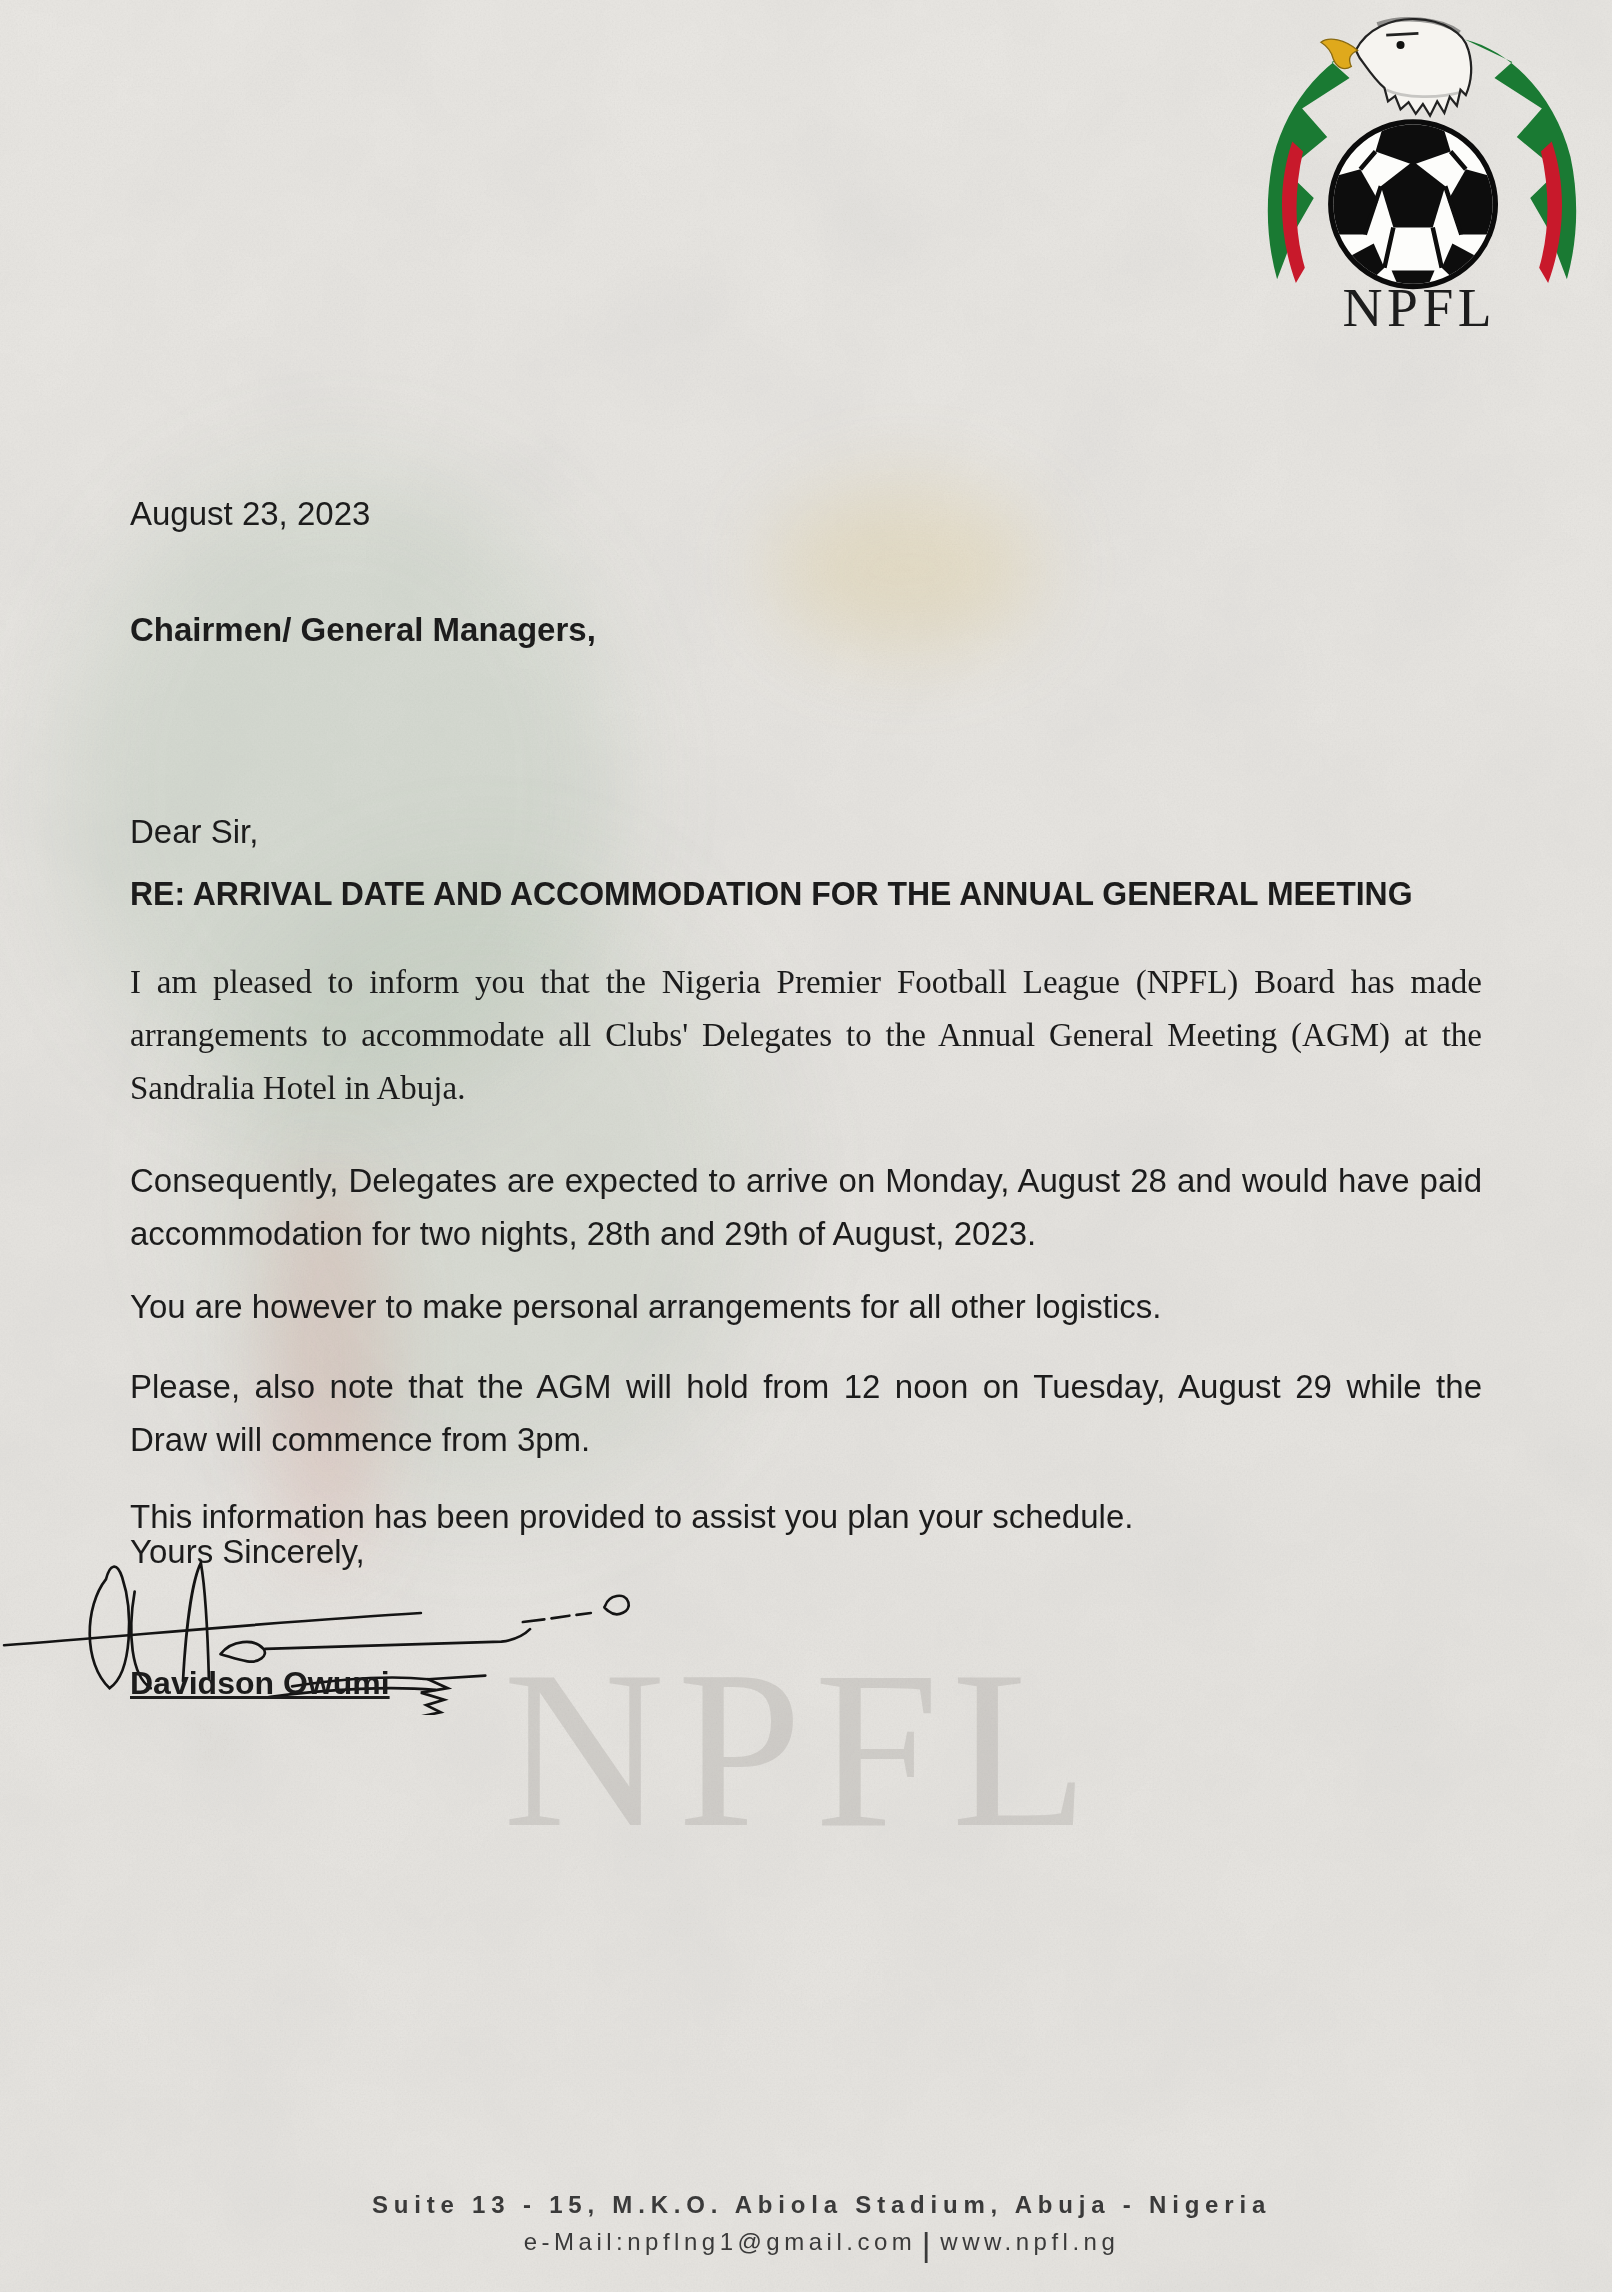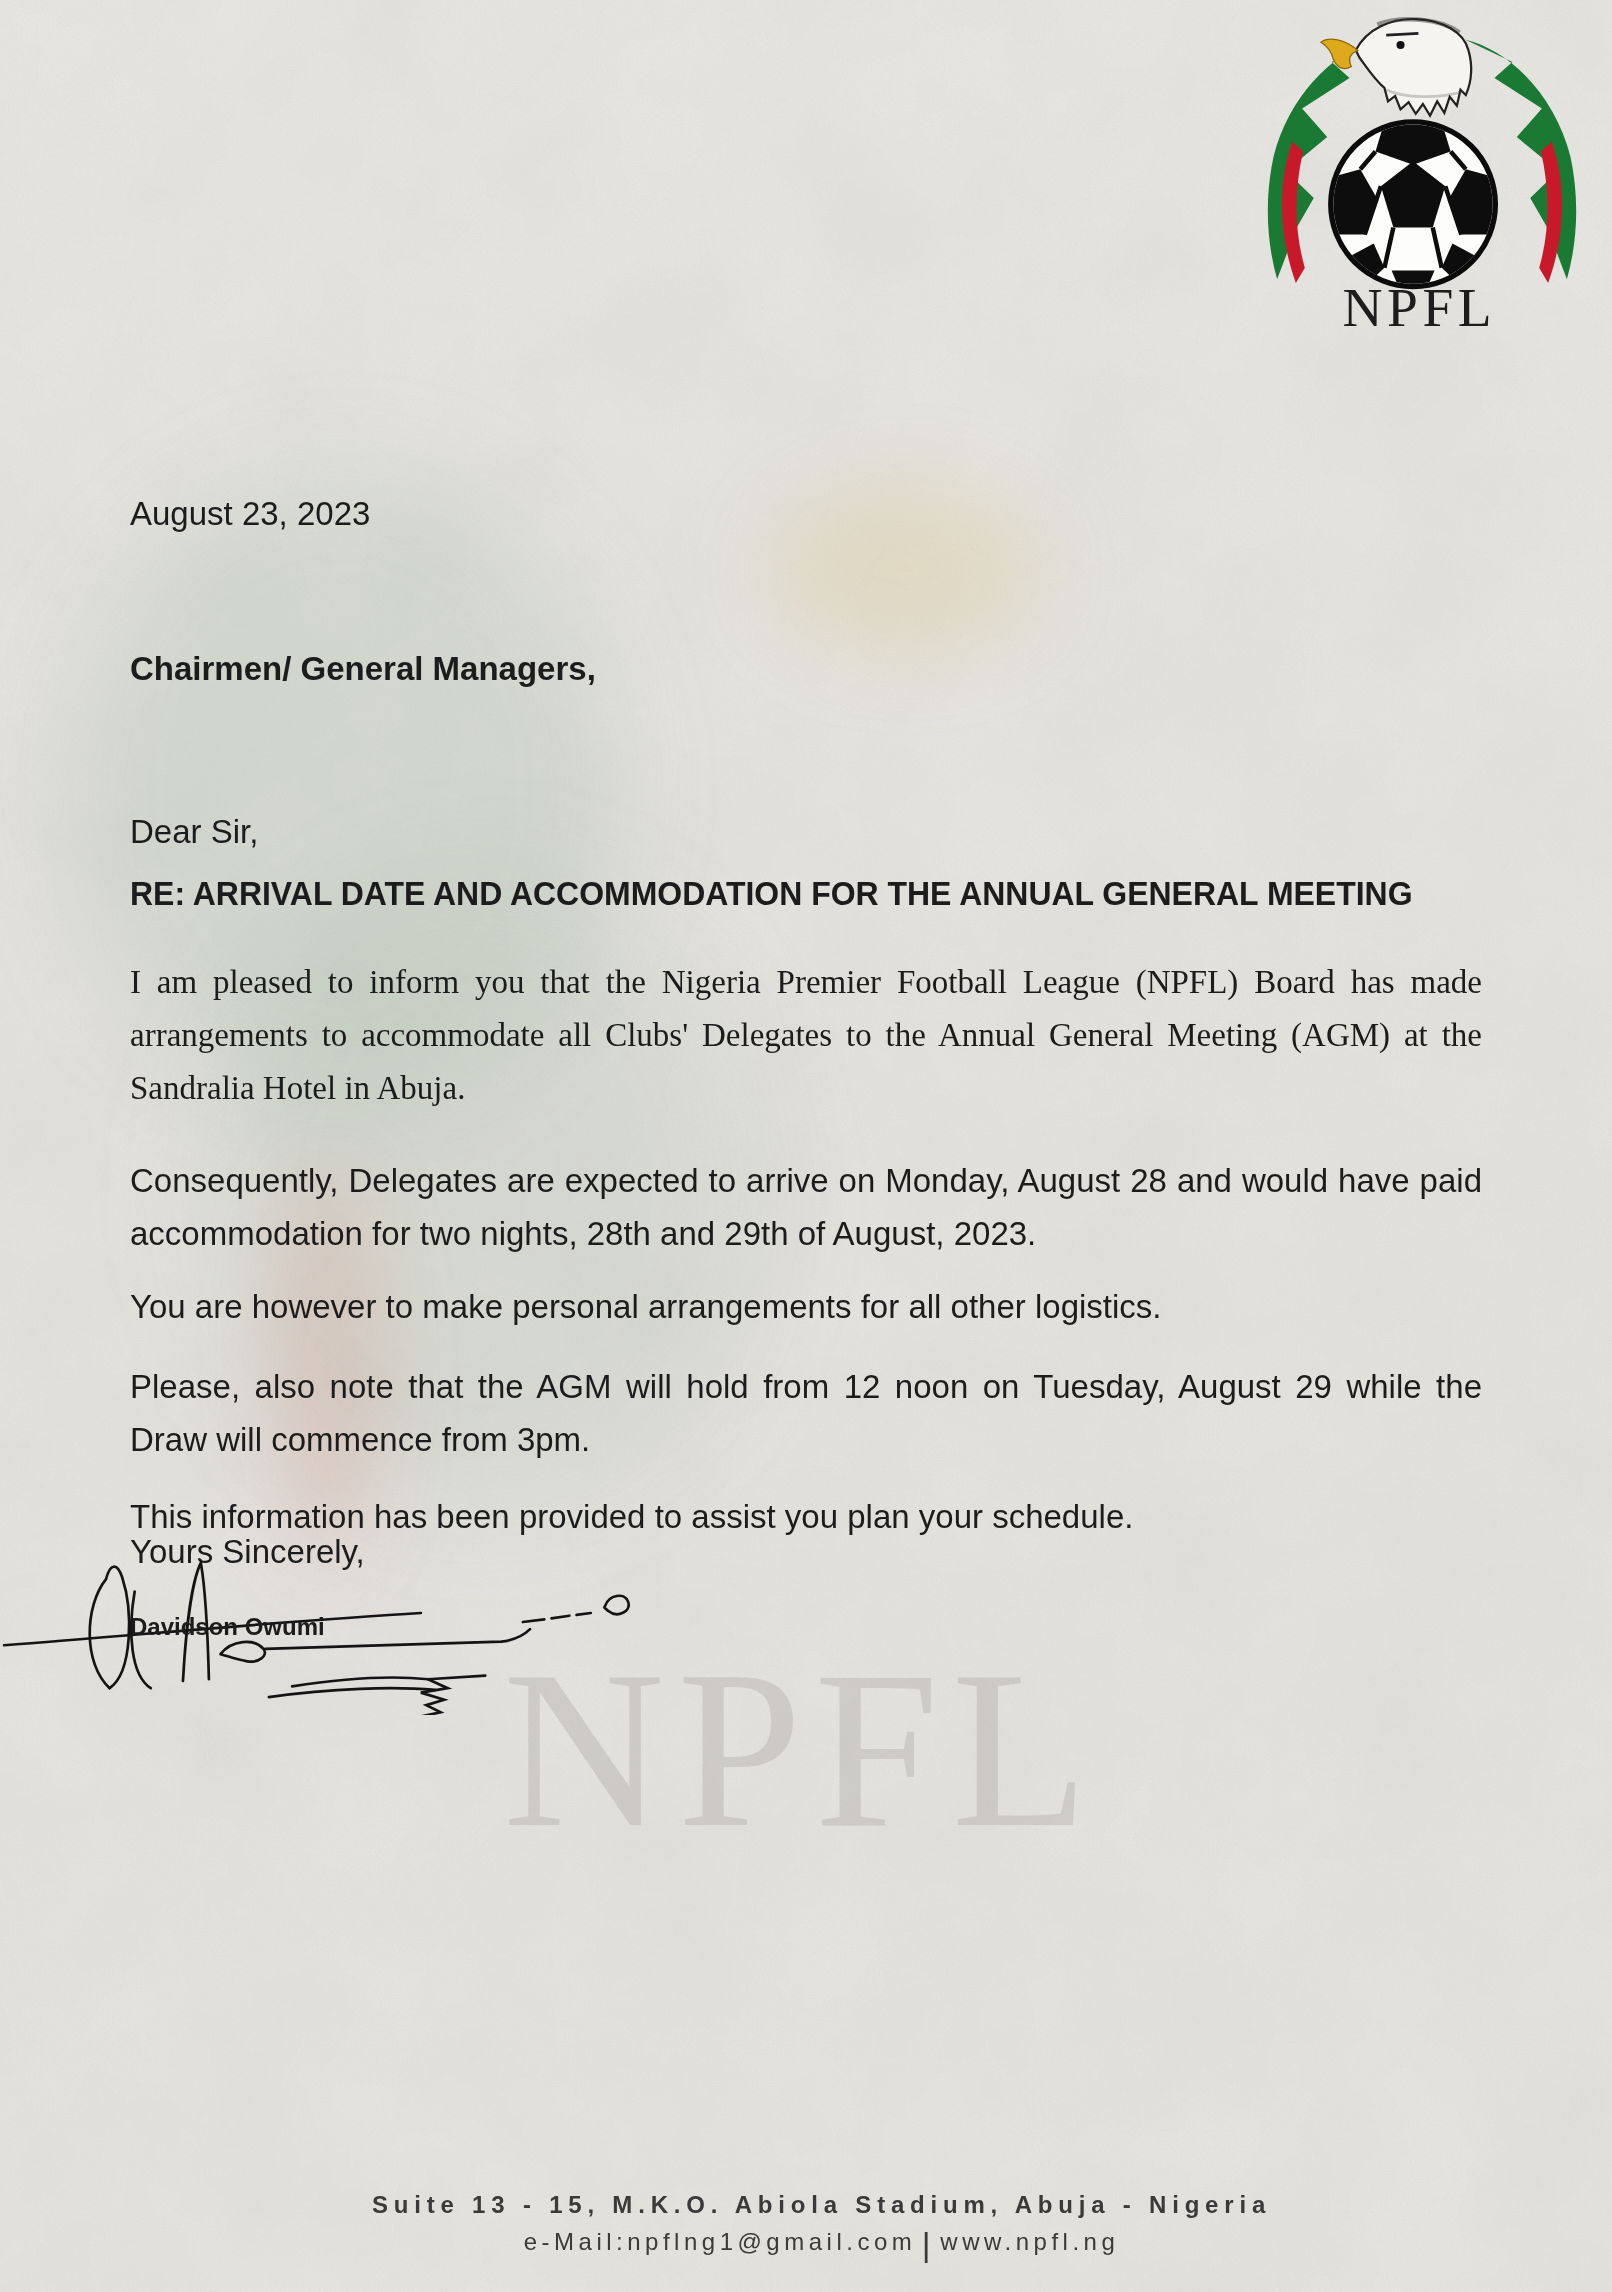--- a/index.html
+++ b/index.html
@@ -25,31 +25,31 @@
     font-family:"Liberation Serif",serif;
     font-size:224px;line-height:1;letter-spacing:12.5px;
     color:rgba(125,122,114,0.20);
     pointer-events:none;white-space:nowrap;
   }
 
   .blk{position:absolute;left:130px;width:1352px;font-size:33px;line-height:40px;}
   .para{position:absolute;left:130px;width:1352px;font-size:33px;line-height:53px;text-align:justify;}
   .bold{font-weight:bold;}
   .date-line{top:494px;}
-  .recipient-1{top:649px;}
+  .recipient-1{top:610px;}
   .recipient-2{top:725px;}
   .salutation{top:800px;margin-top:12px;}
   .subject{top:873px;font-weight:bold;font-size:34px;transform:scaleX(0.94);transform-origin:left center;white-space:nowrap;}
   .p1{top:923px;font-family:Liberation Serif, serif;}
   .p2{top:1121px;}
   .p3{top:1247px;}
   .p4{top:1327px;}
   .p5{top:1457px;}
   .closing{top:1532px;}
-  .signer-name{top:1607px;font-weight:bold;font-size:24px;}
+  .signer-name{top:1663px;font-weight:bold;font-size:32px;text-decoration:underline;}
   .signer-title{top:1750px;font-weight:bold;font-style:italic;font-size:35px;}
 
   .signature{position:absolute;left:0;top:1554px;width:645px;height:161px;}
 
   .footer{
     position:absolute;left:0;top:2185px;width:1613px;
     padding-left:30px;box-sizing:border-box;
     text-align:center;color:#3a3a3a;
   }
   .footer-line1{

